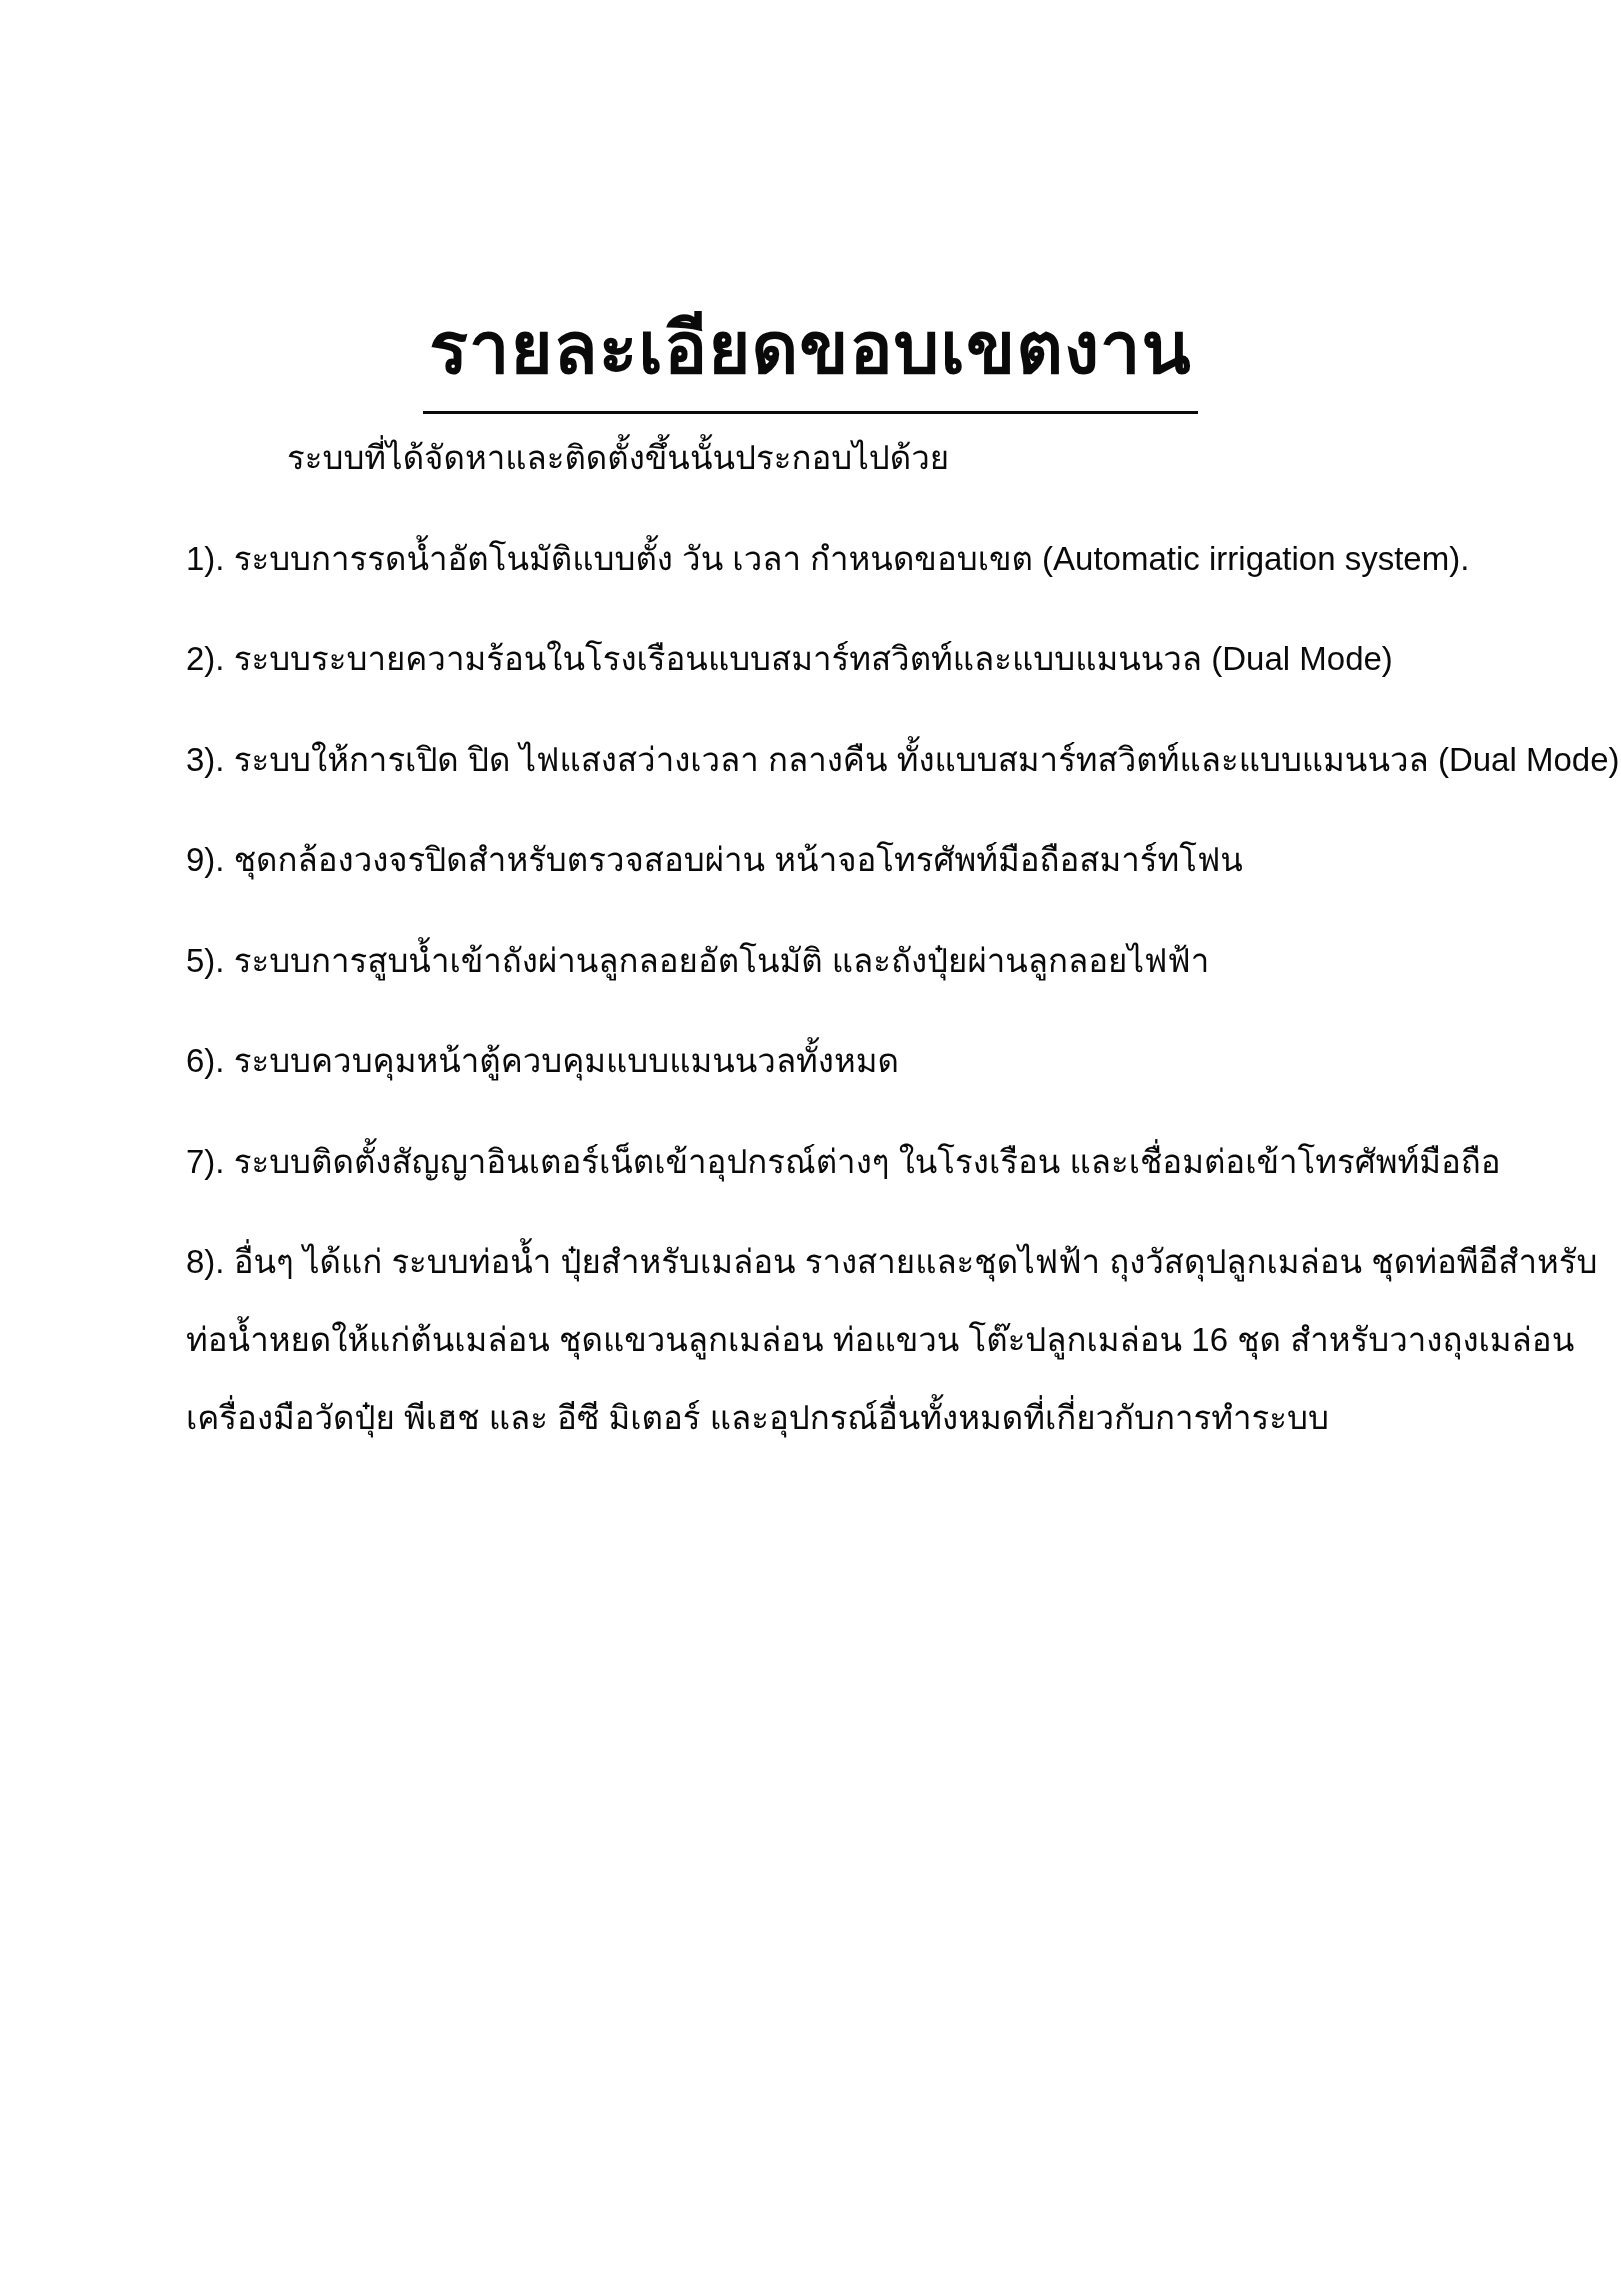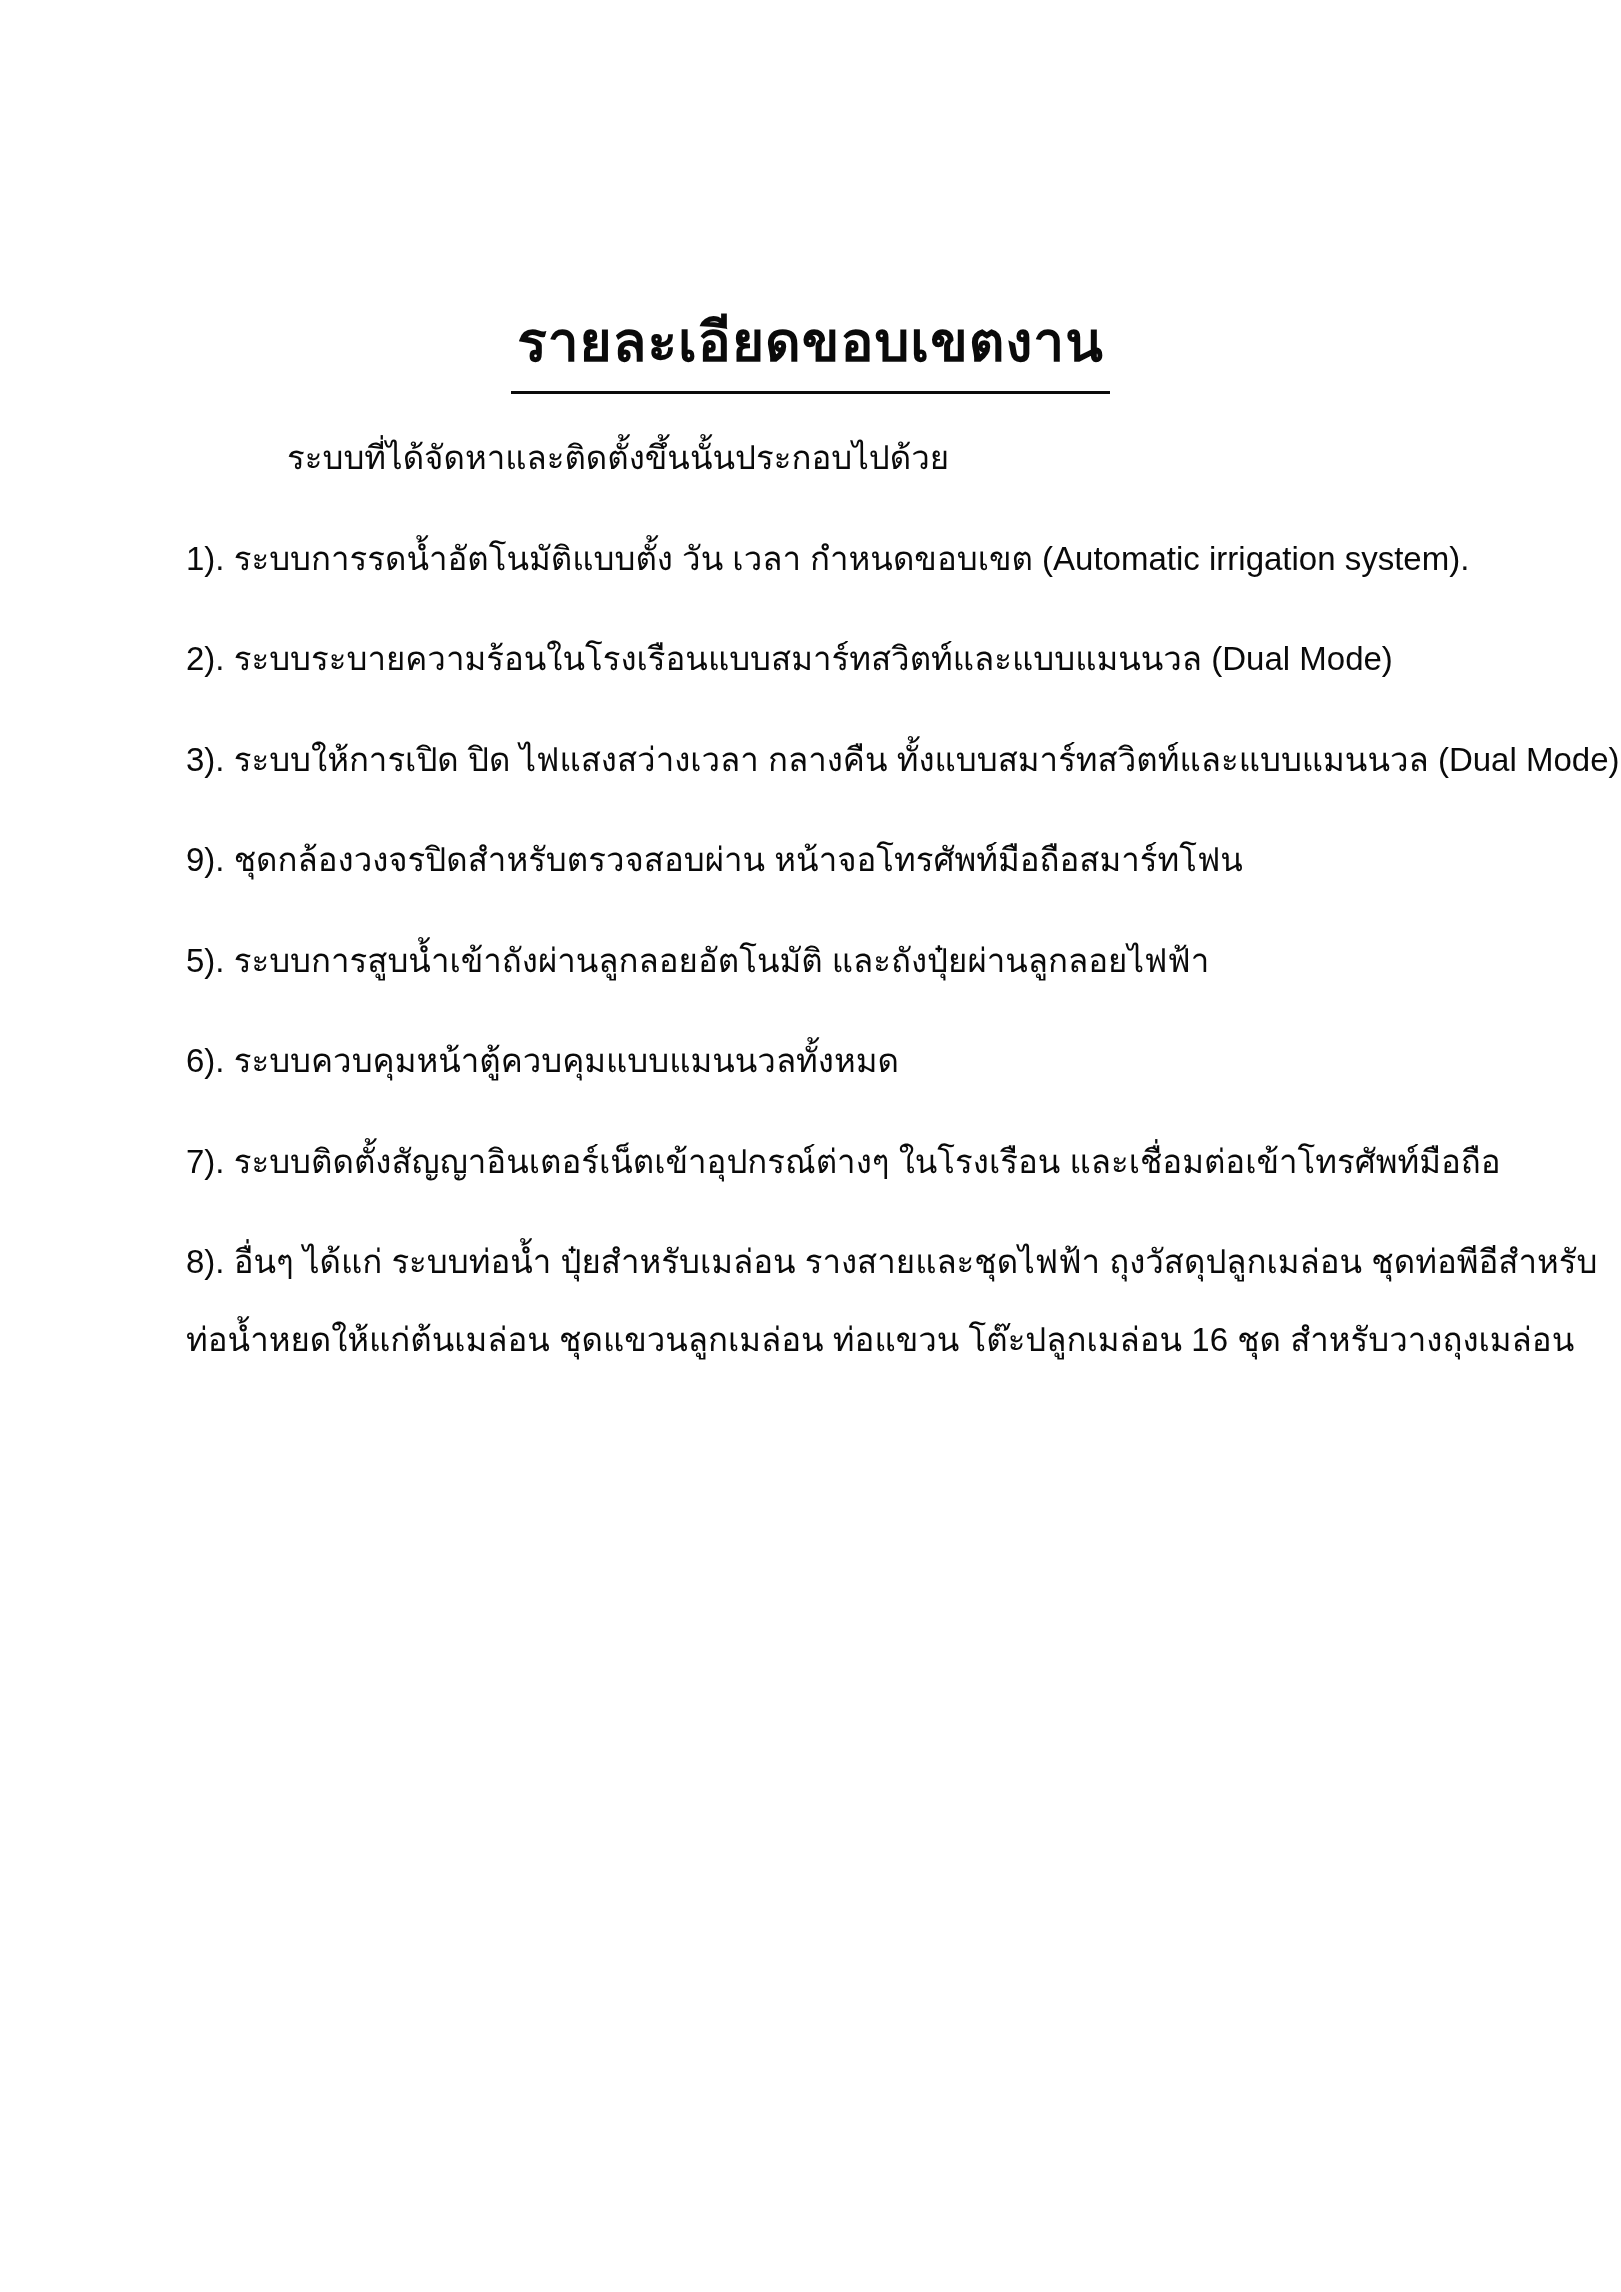--- a/index.html
+++ b/index.html
@@ -15,22 +15,22 @@
     font-family: "Liberation Sans", "DejaVu Sans", sans-serif;
     color: #0a0a0a;
     overflow: hidden;
   }
   .title {
     position: absolute;
     top: 286px;
     left: 0;
     right: 0;
     text-align: center;
-    margin: 12px;
-    font-size: 55px;
+    margin: 4px;
+    font-size: 72px;
     font-weight: bold;
     letter-spacing: 1px;
   }
   .title .underline {
     display: inline-block;
     border-bottom: 3.9px solid #0a0a0a;
     padding: 0 5.9px 5.9px 5.9px;
   }
   .content {
     position: absolute;
@@ -75,17 +75,18 @@
 
     <p class="item">5). ระบบการสูบน้ำเข้าถังผ่านลูกลอยอัตโนมัติ และถังปุ๋ยผ่านลูกลอยไฟฟ้า</p>
 
     <p class="item">6). ระบบควบคุมหน้าตู้ควบคุมแบบแมนนวลทั้งหมด</p>
 
     <p class="item">7). ระบบติดตั้งสัญญาอินเตอร์เน็ตเข้าอุปกรณ์ต่างๆ ในโรงเรือน และเชื่อมต่อเข้าโทรศัพท์มือถือ</p>
 
     <p class="item multi">
       <span class="line">8). อื่นๆ ได้แก่ ระบบท่อน้ำ ปุ๋ยสำหรับเมล่อน รางสายและชุดไฟฟ้า ถุงวัสดุปลูกเมล่อน ชุดท่อพีอีสำหรับ</span>
       <span class="line">ท่อน้ำหยดให้แก่ต้นเมล่อน ชุดแขวนลูกเมล่อน ท่อแขวน โต๊ะปลูกเมล่อน 16 ชุด สำหรับวางถุงเมล่อน</span>
+      <span class="line">เครื่องมือวัดปุ๋ย พีเฮช และ อีซี มิเตอร์ และอุปกรณ์อื่นทั้งหมดที่เกี่ยวกับการทำระบบ</span>
     </p>
 
   </div>
 </div>
 
 
 </body></html>

